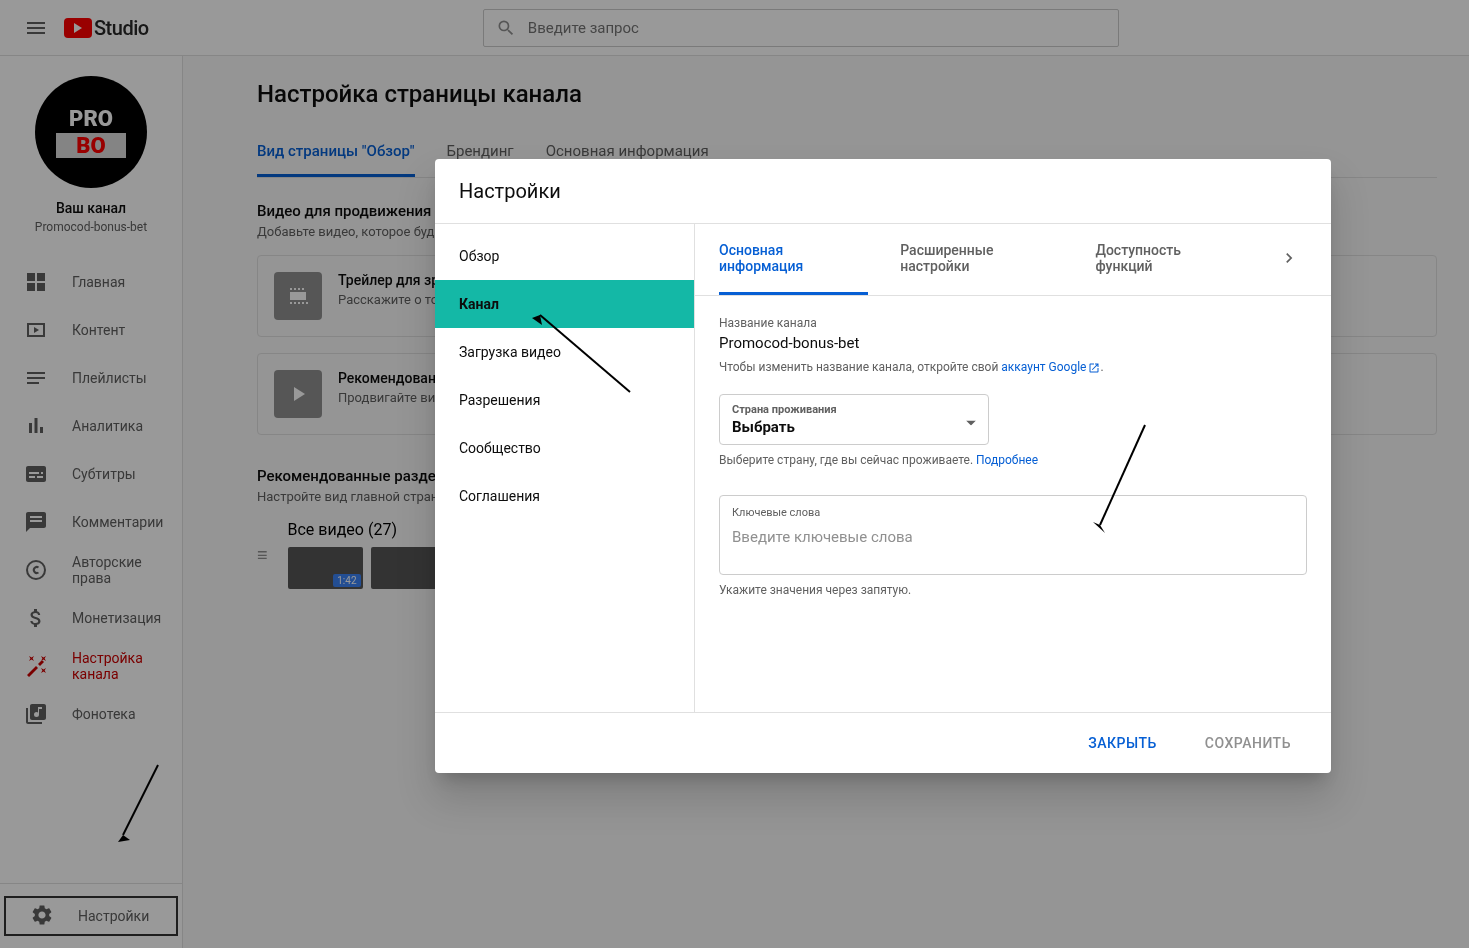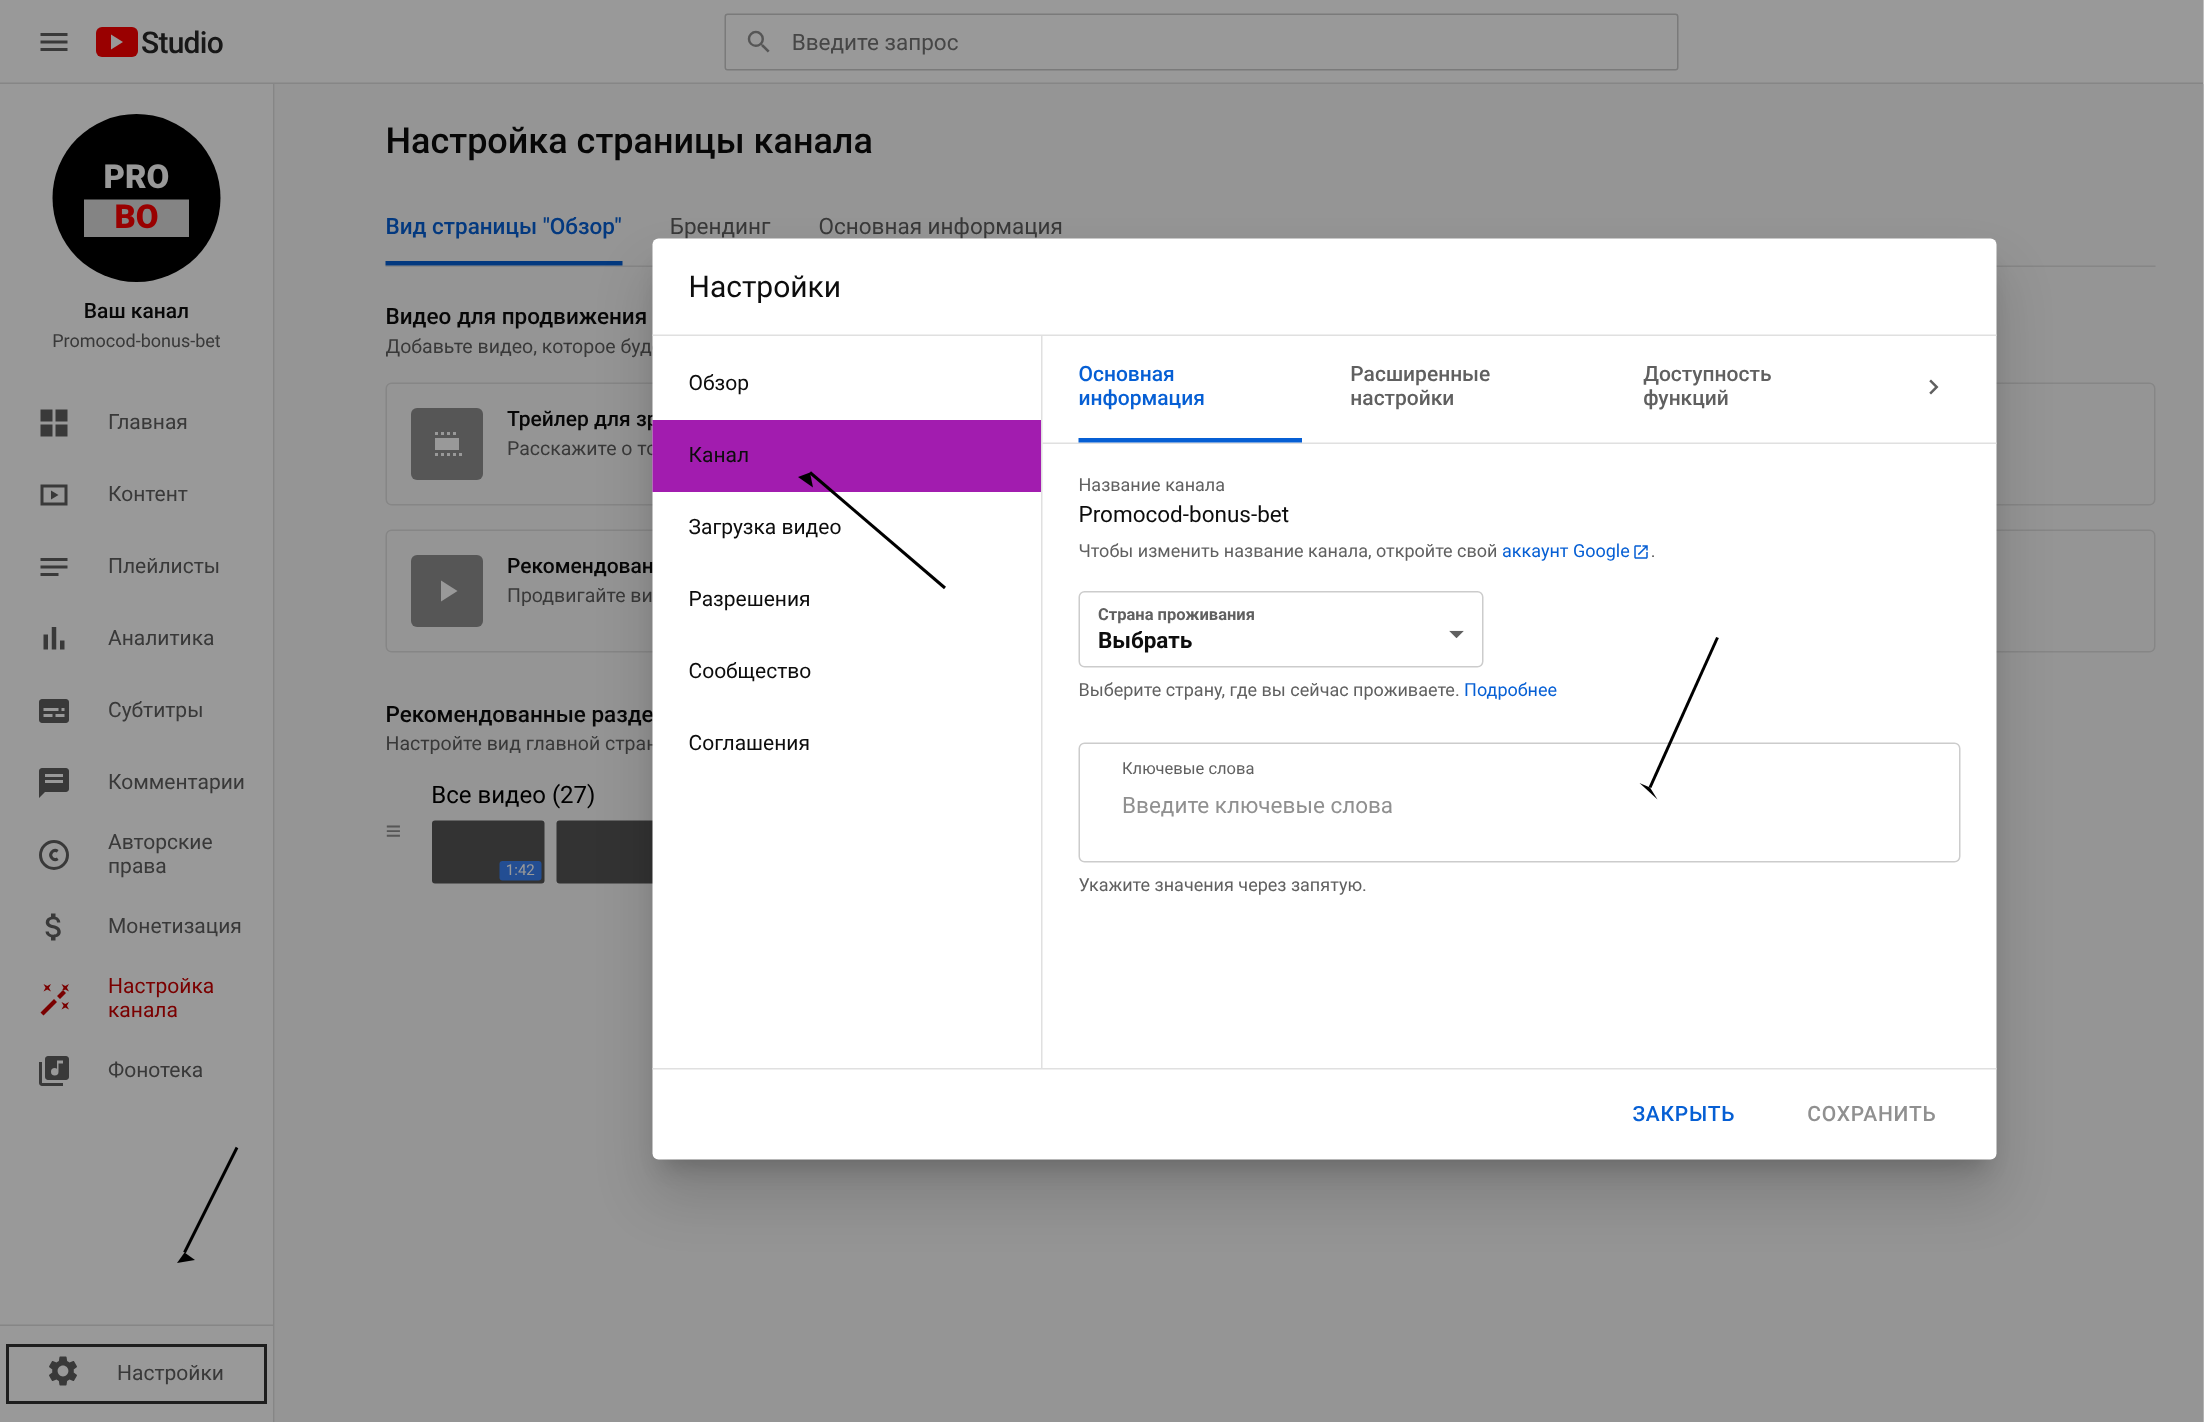--- a/index.html
+++ b/index.html
@@ -58,39 +58,39 @@
     
     
     .overlay { position: absolute; inset: 0; background: rgba(0,0,0,0.4); z-index: 50; }
     
     
     .dialog { position: absolute; left: 435px; top: 159px; width: 896px; height: 614px; background: #fff; border-radius: 4px; z-index: 100; display: flex; flex-direction: column; box-shadow: 0 11px 15px -7px rgba(0,0,0,0.2), 0 24px 38px 3px rgba(0,0,0,0.14); }
     .dialog-header { padding: 20px 24px; font-size: 20px; color: #0d0d0d; border-bottom: 1px solid #e0e0e0; }
     .dialog-body { flex: 1; display: flex; }
     .dialog-sidebar { width: 260px; border-right: 1px solid #e0e0e0; padding-top: 8px; }
     .dialog-nav-item { height: 48px; display: flex; align-items: center; padding: 0 24px; font-size: 14px; color: #0d0d0d; cursor: pointer; }
-    .dialog-nav-item.active { background: #a21caf; font-weight: 400; }
+    .dialog-nav-item.active { background: #14b8a6; font-weight: 700; }
     
     .dialog-content { flex: 1; display: flex; flex-direction: column; }
     .dialog-tabs { display: flex; padding: 0 24px; border-bottom: 1px solid #e0e0e0; align-items: center; }
     .dialog-tab { padding: 18px 0; margin-right: 32px; font-size: 14px; font-weight: 500; color: #606060; cursor: pointer; border-bottom: 3px solid transparent; }
     .dialog-tab.active { color: #065fd4; border-bottom-color: #065fd4; }
     .tab-arrow { margin-left: auto; color: #606060; cursor: pointer; padding: 8px; }
     
     .dialog-main { padding: 20px 24px; flex: 1; }
     .field-label { font-size: 12px; color: #606060; margin-bottom: 4px; }
     .field-value { font-size: 15px; color: #0d0d0d; margin-bottom: 8px; }
     .field-help { font-size: 12px; color: #606060; }
     
     .select-box { border: 1px solid #ccc; border-radius: 4px; padding: 8px 12px; width: 270px; margin-top: 20px; position: relative; font-weight: bold; }
     .select-label { font-size: 11px; color: #606060; }
     .select-value { font-size: 15px; color: #0d0d0d; margin-top: 2px; }
     .select-arrow { position: absolute; right: 12px; top: 50%; transform: translateY(-50%); }
     
-    .keywords-box { border: 1px solid #ccc; border-radius: 4px; padding: 10px 28px; margin-top: 28px; min-height: 80px; }
+    .keywords-box { border: 1px solid #ccc; border-radius: 4px; padding: 10px 12px; margin-top: 28px; min-height: 80px; }
     .keywords-label { font-size: 11px; color: #606060; margin-bottom: 8px; }
     .keywords-input { border: none; outline: none; width: 100%; font-size: 15px; }
     .keywords-input::placeholder { color: #909090; }
     
     .dialog-footer { border-top: 1px solid #e0e0e0; padding: 12px 24px; display: flex; justify-content: flex-end; gap: 16px; }
     .btn { padding: 10px 16px; font-size: 14px; font-weight: 500; border: none; background: none; cursor: pointer; border-radius: 2px; text-transform: uppercase; letter-spacing: 0.5px; }
     .btn-primary { color: #065fd4; }
     .btn-secondary { color: #909090; }
     
     

